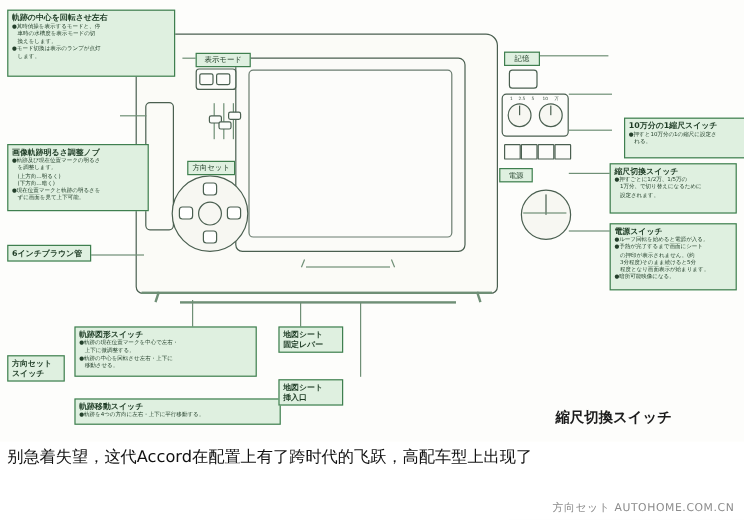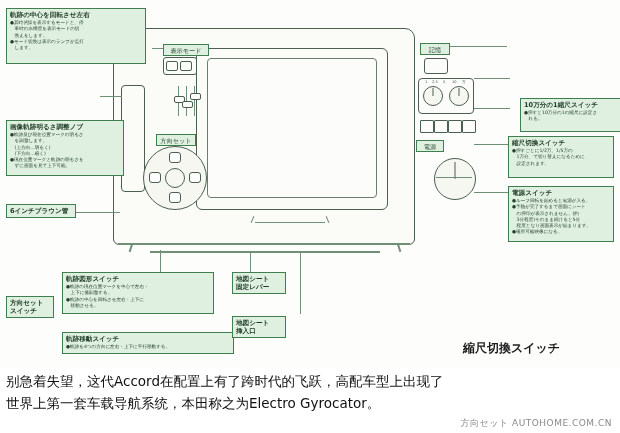--- a/index.html
+++ b/index.html
@@ -246,16 +246,15 @@
   <div class="box" style="left:232px;top:316px;width:54px;height:22px;">
     <span class="ttl" style="white-space:pre-line;">地図シート
 挿入口</span>
   </div>
 
   <div class="fig-title">縮尺切換スイッチ</div>
 </div>
 
 <div id="caption">
   <div>别急着失望，这代Accord在配置上有了跨时代的飞跃，高配车型上出现了</div>
-  <div>世界上第一套车载导航系统，本田称之为Electro Gyrocator。</div>
 </div>
 
 <div id="footer">方向セット  AUTOHOME.COM.CN</div>
 
 </body></html>

